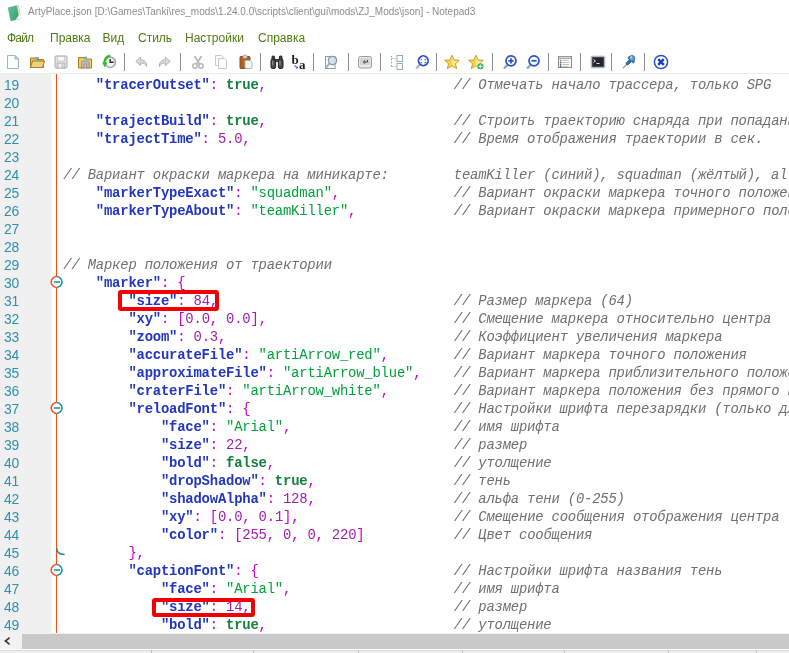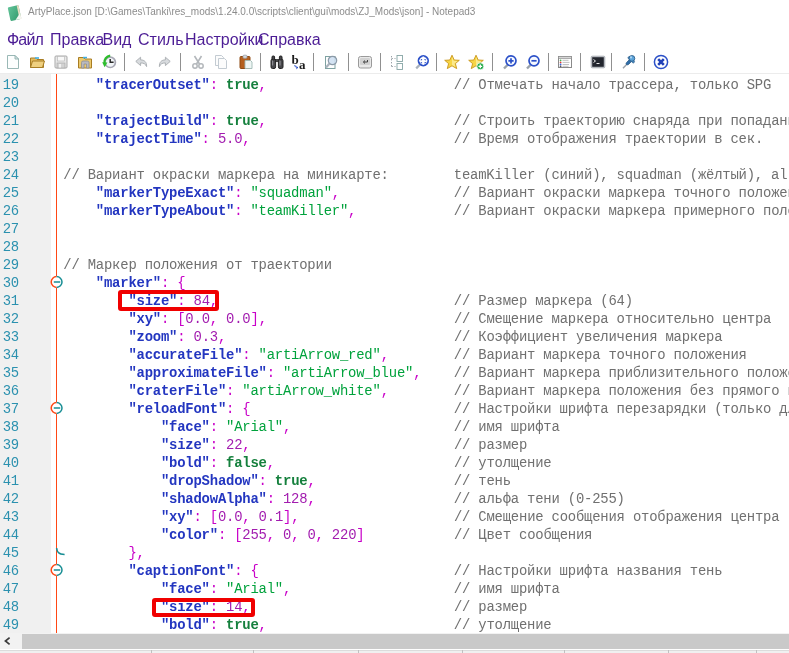--- a/index.html
+++ b/index.html
@@ -2,37 +2,37 @@
 <html><head>
 <meta charset="utf-8">
 <style>
   html,body{margin:0;padding:0;}
   body{width:789px;height:653px;overflow:hidden;background:#fff;position:relative;
        font-family:"Liberation Sans",sans-serif;}
   .abs{position:absolute;}
   
   #title{position:absolute;left:28px;top:6px;font-size:10px;color:#8c8c8c;letter-spacing:0px;white-space:pre;}
   
-  .mi{position:absolute;top:31px;font-size:16px;color:#4c1d95;}
+  .mi{position:absolute;top:31px;font-size:12px;color:#4d7c0f;}
   
   .tsep{position:absolute;top:53px;width:1px;height:18px;background:#909090;}
   .ticon{position:absolute;top:54px;width:16px;height:16px;}
   
   #nums{position:absolute;left:0;top:75.5px;width:19px;text-align:right;
-        font-family:Liberation Mono, monospace;font-size:13.9px;line-height:18px;
+        font-family:Liberation Sans, sans-serif;font-size:13.9px;line-height:18px;
         letter-spacing:-0.2px;color:#2b91af;margin:0;}
   #code{position:absolute;left:63.3px;top:75.5px;margin:0;
         font-family:"Liberation Mono",monospace;font-size:13.9px;line-height:18px;
         letter-spacing:-0.2px;color:#333;white-space:pre;}
   .k{color:#2336c0;font-weight:bold;}   
   .o{color:#c800c8;}                    
   .s{color:#00a23c;}                    
   .n{color:#a21caf;}                    
   .b{color:#15803d;font-weight:bold;}   
-  .c{color:#707070;}                    
+  .c{color:#707070;font-style:italic;}                    
   .redbox{position:absolute;border:4px solid #f00000;border-radius:3px;}
 </style>
 </head>
 <body>
 
 <svg class="abs" style="left:7px;top:5px" width="16" height="17" viewBox="0 0 16 17">
   <defs>
       <linearGradient id="lg" x1="0" y1="0" x2="1" y2="1">
     <stop offset="0" stop-color="#63c59a"></stop>
         <stop offset="1" stop-color="#2f9669"></stop>

